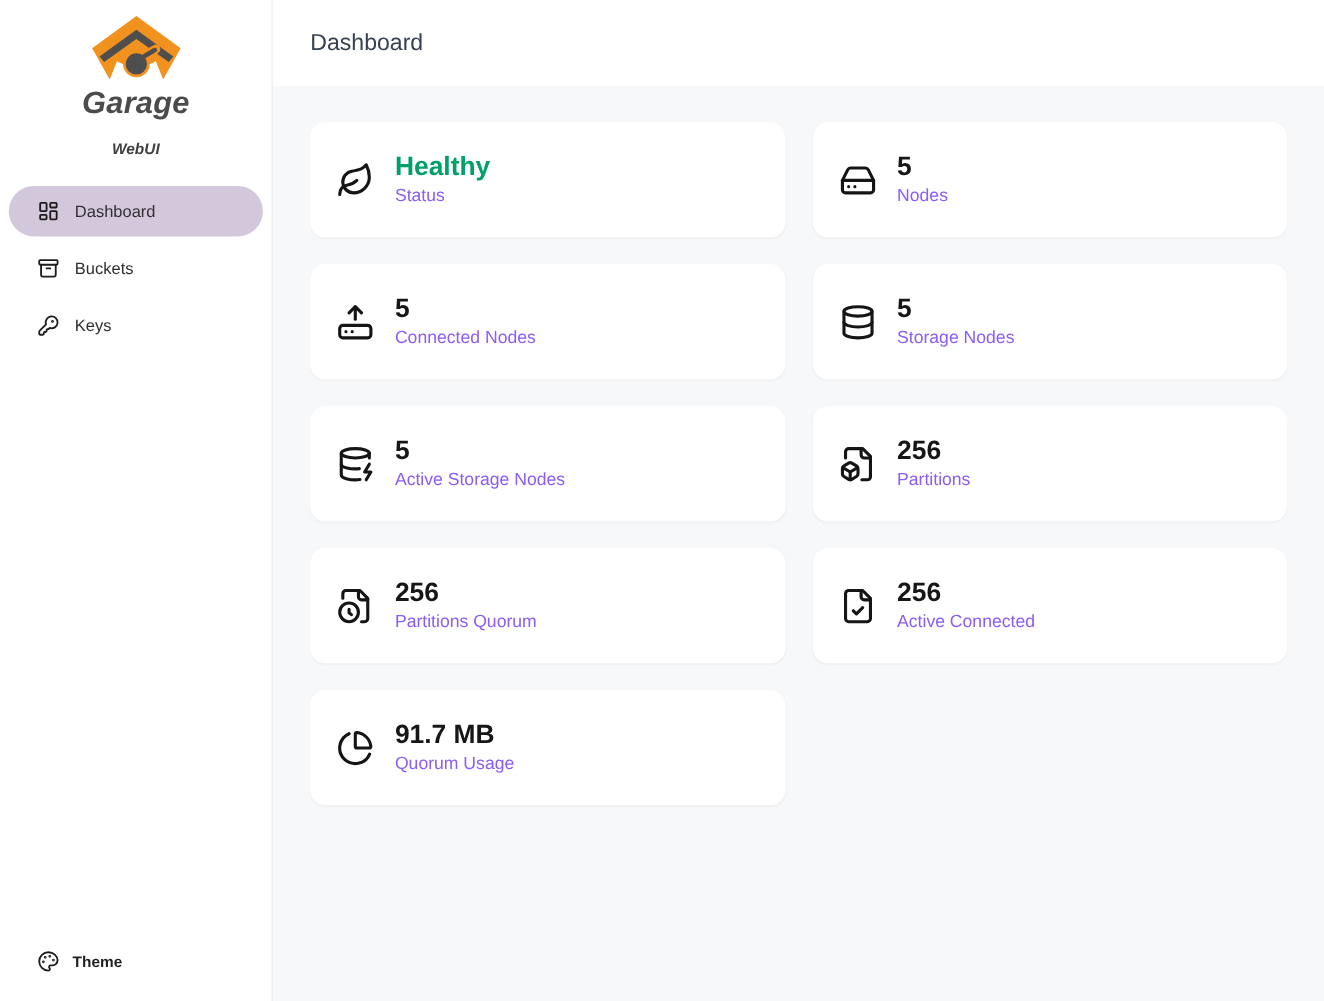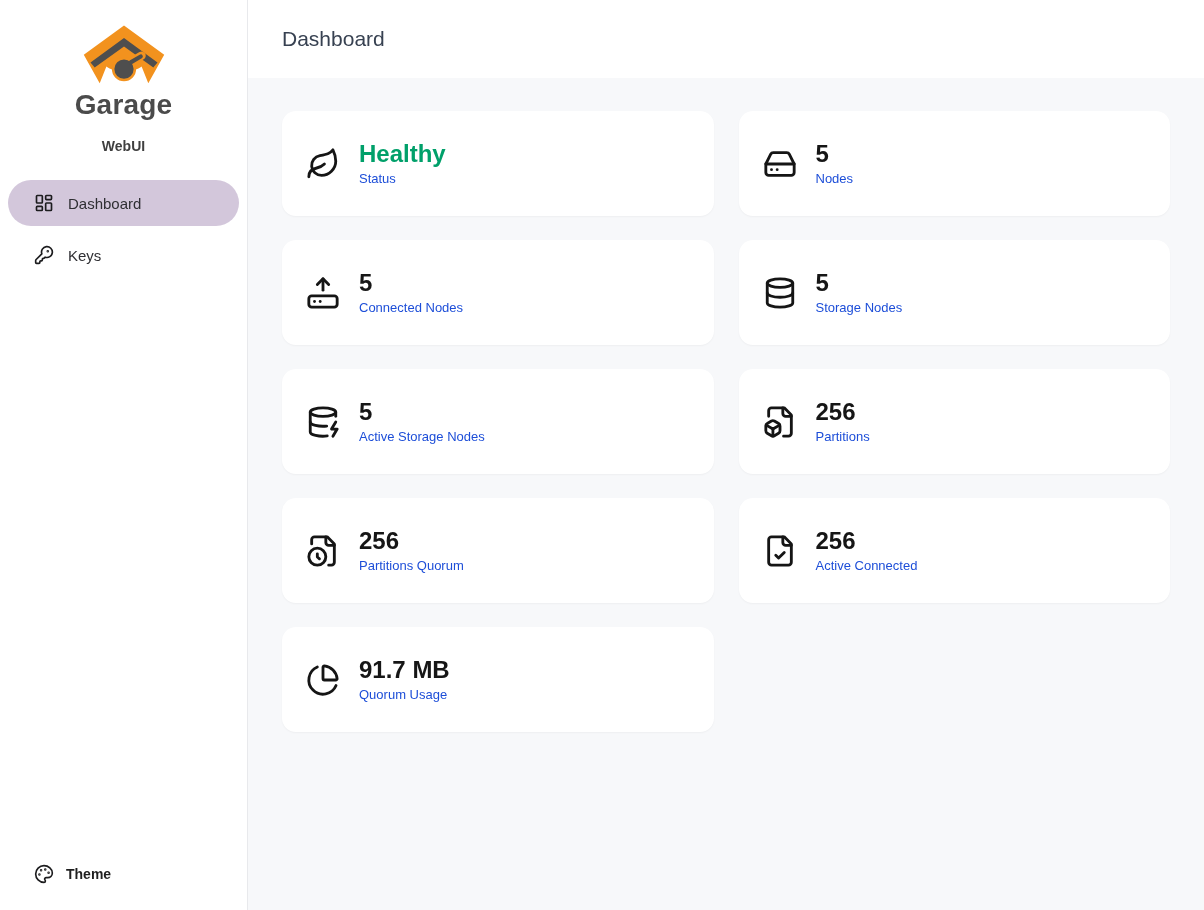--- a/index.html
+++ b/index.html
@@ -4,21 +4,21 @@
 <style>
   * { margin:0; padding:0; box-sizing:border-box; }
   html,body { width:1204px; height:910px; overflow:hidden;
     font-family:"Liberation Sans","DejaVu Sans",sans-serif; background:#f7f8fa; }
 
   .app { display:flex; width:1204px; height:910px; }
 
   
   .sidebar { width:248px; height:910px; background:#ffffff;
     border-right:1px solid #e8e9ec; display:flex; flex-direction:column; flex-shrink:0; }
-  .brand { display:flex; flex-direction:column; align-items:center; padding-top:23px; }
+  .brand { display:flex; flex-direction:column; align-items:center; padding-top:12px;font-style:italic; }
   .brand-logo { width:84px; height:62px; }
   .brand-name { font-size:28px; font-weight:700; color:#4b4b4b; margin-top:4px; letter-spacing:.2px; }
   .brand-sub { font-size:14px; font-weight:700; color:#3f3f3f; margin-top:17px; }
 
   .nav { margin-top:26px; padding:0 8px; display:flex; flex-direction:column; gap:6px; }
   .nav-item { display:flex; align-items:center; gap:14px; height:46px;
     padding:0 18px 0 26px; border-radius:23px; cursor:pointer;
     font-size:15px; color:#2f2f33; }
   .nav-item.active { background:#d3c7db; }
   .nav-item .ic { width:20px; height:20px; color:#1c1c1e; flex-shrink:0; }
@@ -36,21 +36,21 @@
 
   .content { padding:33px 34px; }
   .grid { display:grid; grid-template-columns:repeat(2, 1fr); gap:24px 25px; }
   .card { background:#ffffff; border-radius:14px; height:105px;
     box-shadow:0 1px 2px rgba(0,0,0,.04); display:flex; align-items:center;
     padding:0 24px; gap:19px; }
   .card .ic { width:34px; height:34px; color:#151515; flex-shrink:0; }
   .card-text { display:flex; flex-direction:column; gap:4px; }
   .card-value { font-size:24px; font-weight:700; color:#161616; line-height:1.1; }
   .card-value.success { color:#00a06a; }
-  .card-label { font-size:13px; color:#1d4ed8; }
+  .card-label { font-size:16px; color:#8b5cf6; }
 
   
   .ic { fill:none; stroke:currentColor; stroke-width:2; stroke-linecap:round; stroke-linejoin:round; }
 </style>
 </head>
 <body>
 
 <div class="app">
 
   <aside class="sidebar">
@@ -71,20 +71,28 @@
         <svg class="ic" viewBox="0 0 24 24">
           <rect width="7" height="9" x="3" y="3" rx="1"></rect>
             <rect width="7" height="5" x="14" y="3" rx="1"></rect>
           <rect width="7" height="9" x="14" y="12" rx="1"></rect>
             <rect width="7" height="5" x="3" y="16" rx="1"></rect>
         </svg>
         <span>Dashboard</span>
       </div>
       <div class="nav-item">
         <svg class="ic" viewBox="0 0 24 24">
+          <rect width="20" height="5" x="2" y="3" rx="1"></rect>
+            <path d="M4 8v11a2 2 0 0 0 2 2h12a2 2 0 0 0 2-2V8"></path>
+            <path d="M10 12h4"></path>
+        </svg>
+        <span>Buckets</span>
+      </div>
+      <div class="nav-item">
+        <svg class="ic" viewBox="0 0 24 24">
           <path d="M2.586 17.414A2 2 0 0 0 2 18.828V21a1 1 0 0 0 1 1h3a1 1 0 0 0 1-1v-1a1 1 0 0 1 1-1h1a1 1 0 0 0 1-1v-1a1 1 0 0 1 1-1h.172a2 2 0 0 0 1.414-.586l.814-.814a6.5 6.5 0 1 0-4-4z"></path>
           <circle cx="16.5" cy="7.5" r=".5" fill="currentColor"></circle>
         </svg>
         <span>Keys</span>
       </div>
     </nav>
 
     <div class="sidebar-spacer"></div>
 
     <div class="theme-row">

